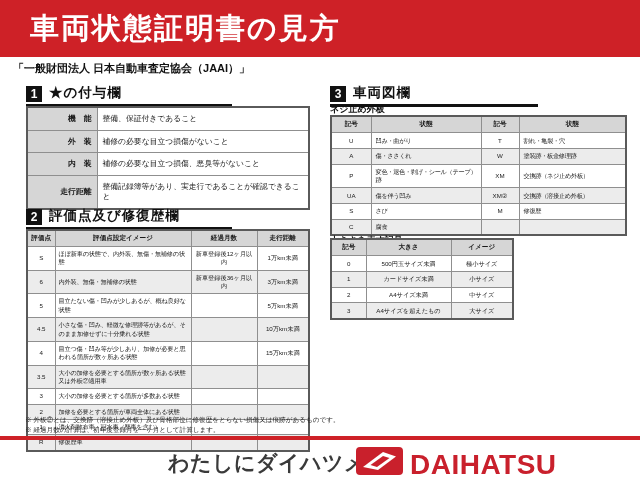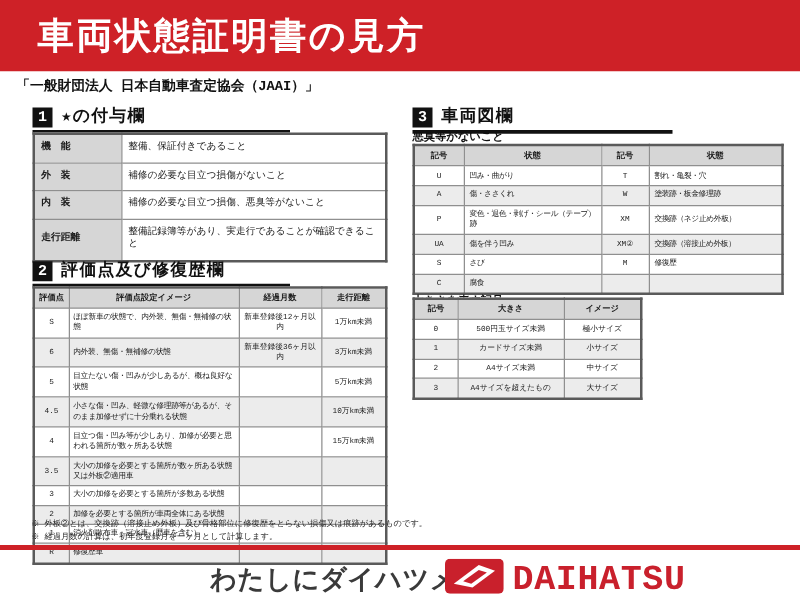--- a/index.html
+++ b/index.html
@@ -1,17 +1,17 @@
 <!DOCTYPE html>
 <html style="--accent_red: #ce2127; --brand_red: #c9202c;"><head>
 <meta charset="utf-8">
 <style>
   html,body{margin:0;padding:0;background:#fff;}
   #page{position:relative;width:640px;height:480px;background:#fff;overflow:hidden;
-        font-family:Liberation Mono, monospace;color:#1a1a1a;}
+        font-family:Liberation Sans, sans-serif;color:#1a1a1a;}
 
   
   .banner{position:absolute;left:0;top:0;width:640px;height:57px;
           background:var(--accent_red,#ce2127);display:flex;align-items:center;
           box-sizing:border-box;padding-left:30px;color:#fff;font-weight:bold;}
   .banner-title{font-size:29px;letter-spacing:2px;}
   .banner-edition{font-size:29px;margin-left:44px;letter-spacing:1px;}
 
   .source{position:absolute;left:13px;top:61px;font-size:11px;font-weight:bold;color:#111;}
 
@@ -28,21 +28,21 @@
   
   table{border-collapse:collapse;table-layout:fixed;position:absolute;background:#fff;}
   td,th{border:1px solid #8f8f8f;overflow:hidden;box-sizing:border-box;}
   table{border:2px solid #5a5a5a;}
   th{background:#d6d6d6;font-weight:bold;text-align:center;}
   tr.alt td{background:#ececec;}
 
   
   .t1{left:26px;top:106px;width:282px;}
   .t1 td{font-size:7.8px;padding:6px 5px;line-height:1.25;}
-  .t1 td.lab{background:#d6d6d6;text-align:left;font-weight:bold;}
+  .t1 td.lab{background:#d6d6d6;text-align:right;font-weight:bold;}
 
   
   .t2{left:26px;top:229px;width:282px;}
   .t2 th{font-size:6.6px;padding:3px 2px;}
   .t2 td{font-size:6.2px;letter-spacing:-0.2px;padding:3px 3px;line-height:1.35;}
   .t2 td.c{text-align:center;letter-spacing:0;}
 
   
   .sub-label{position:absolute;font-size:9px;font-weight:bold;color:#111;}
   .sub1{left:330px;top:103px;}
@@ -187,21 +187,21 @@
       <td class="c"></td>
     </tr>
   </tbody>
     </table>
 
   <div class="sec-header sec3">
     <span class="num-box">3</span>
     <span class="sec-title">車両図欄</span>
   </div>
 
-  <div class="sub-label sub1">悪臭等がないこと</div>
+  <div class="sub-label sub1">ネジ止め外板</div>
 
   <table class="t3">
     <colgroup>
         <col style="width:40px">
         <col style="width:110px">
         <col style="width:38px">
         <col style="width:107px">
       </colgroup>
     <tbody>
         <tr>

